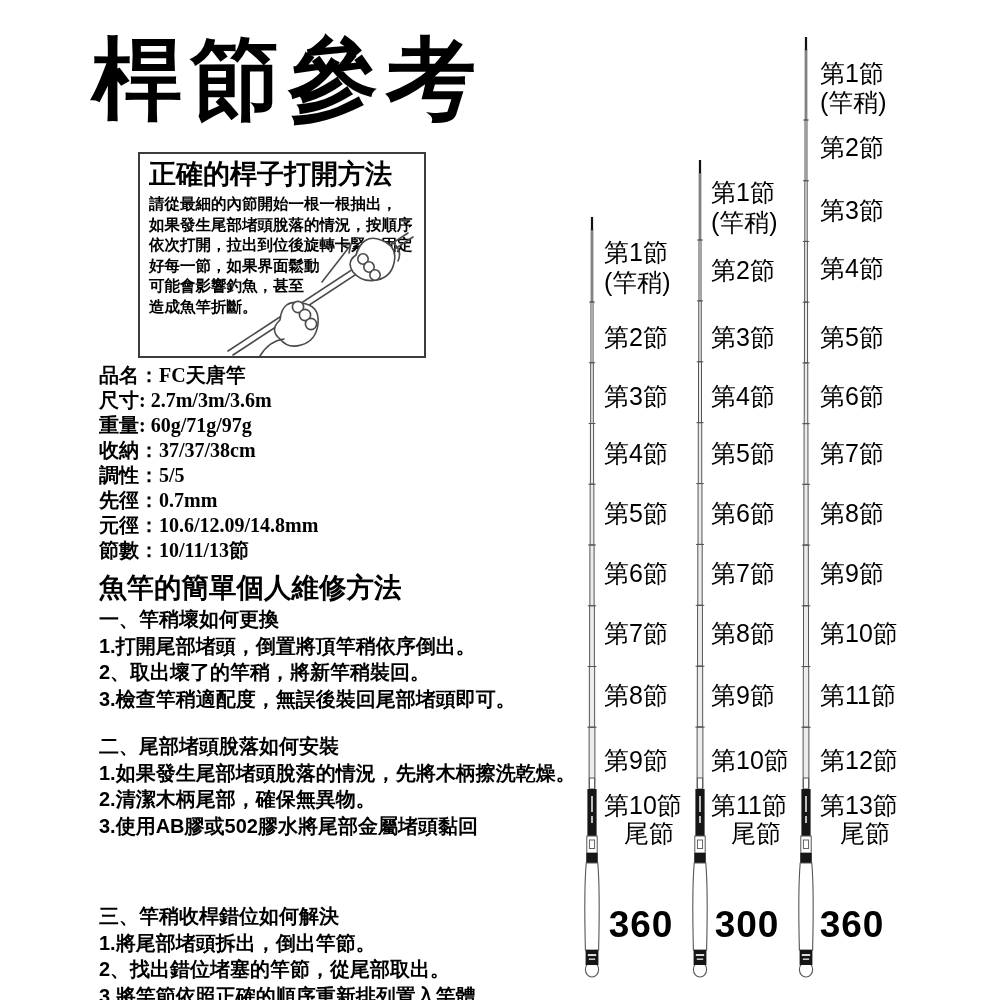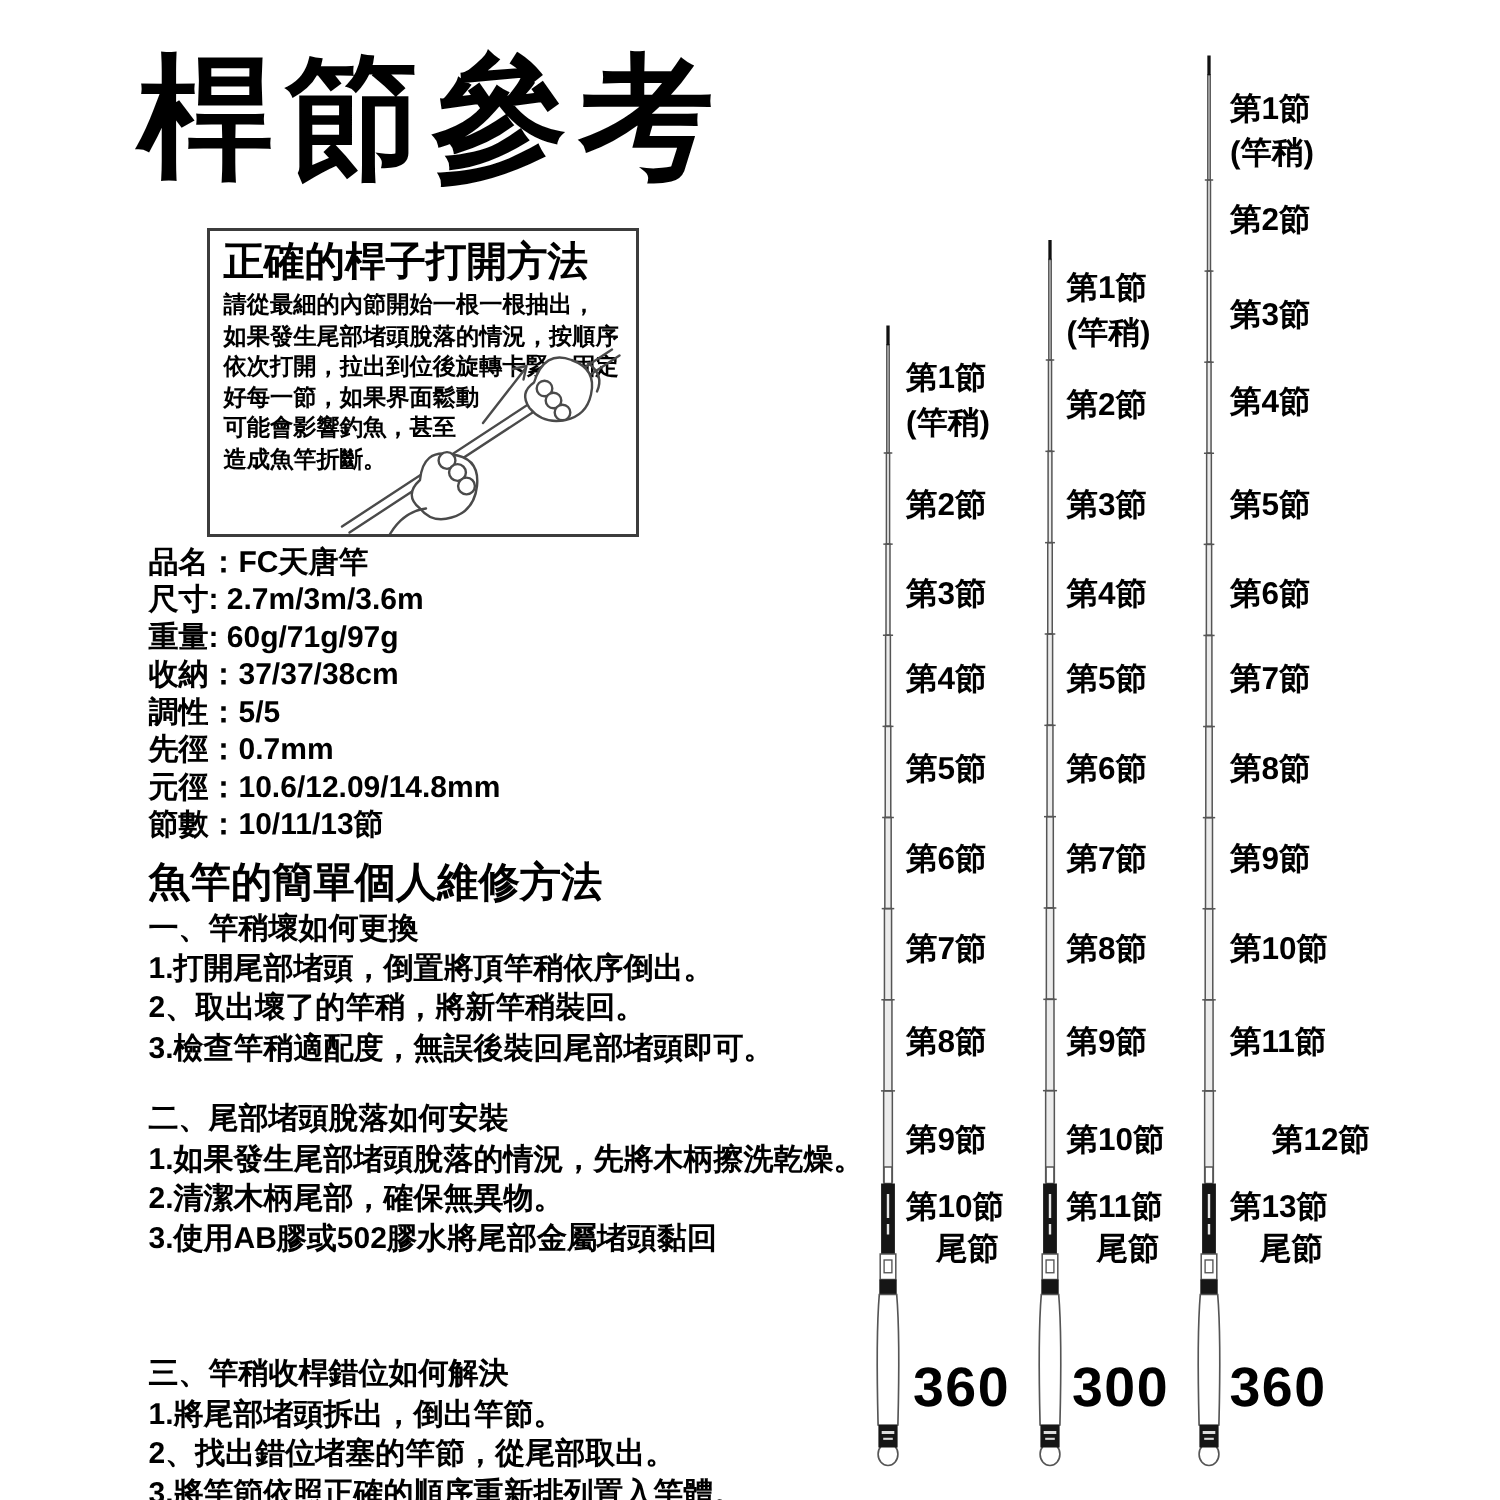--- a/index.html
+++ b/index.html
@@ -5,26 +5,26 @@
   html,body{margin:0;padding:0;background:#fff;}
   .canvas{position:relative;width:1000px;height:1000px;background:#ffffff;overflow:hidden;
           font-family:"Liberation Sans","DejaVu Sans",sans-serif;color:#000;}
   .abs{position:absolute;}
   .page-title{left:92px;top:34px;font-size:90px;font-weight:800;letter-spacing:8px;line-height:1;white-space:nowrap;}
   .howto-box{left:138px;top:152px;width:288px;height:206px;border:2px solid #3c3c3c;box-sizing:border-box;background:#fff;}
   .howto-title{position:absolute;left:9px;top:2px;font-size:27px;font-weight:700;white-space:nowrap;}
   .howto-lines{position:absolute;left:9px;top:40px;font-size:15.5px;font-weight:700;line-height:20.5px;white-space:nowrap;}
   .howto-line{height:20.5px;}
   .hand-art{position:absolute;right:0px;bottom:0px;}
-  .specs{left:99px;top:363px;font-size:20px;font-weight:700;line-height:25px;white-space:nowrap;}
+  .specs{left:99px;top:363px;font-size:20px;font-weight:700;line-height:25px;white-space:nowrap;font-family:Liberation Serif, serif;}
   .spec-line{height:25px;}
   .repair-title{left:99px;top:570px;font-size:27.5px;font-weight:700;white-space:nowrap;}
   .repair-sec{position:absolute;left:99px;font-size:20px;font-weight:700;line-height:26.5px;white-space:nowrap;}
   .repair-line{height:26.5px;}
-  .rod-label{position:absolute;transform:translateY(-50%);font-size:21px;font-weight:700;white-space:nowrap;line-height:1;}
+  .rod-label{position:absolute;transform:translateY(-50%);font-size:25px;font-weight:400;white-space:nowrap;line-height:1;}
   .rod-length{position:absolute;transform:translateX(-50%);font-size:37px;font-weight:600;letter-spacing:1px;line-height:1;}
   svg{display:block;}
 </style>
 </head>
 <body>
 
 <div class="canvas">
 
   <div class="abs page-title">桿節參考</div>
 
@@ -226,19 +226,19 @@
       <div class="rod-label abs" style="left: 820px; top: 147px;">第2節</div>
       <div class="rod-label abs" style="left: 820px; top: 210px;">第3節</div>
       <div class="rod-label abs" style="left: 820px; top: 268px;">第4節</div>
       <div class="rod-label abs" style="left: 820px; top: 337px;">第5節</div>
       <div class="rod-label abs" style="left: 820px; top: 396px;">第6節</div>
       <div class="rod-label abs" style="left: 820px; top: 453px;">第7節</div>
       <div class="rod-label abs" style="left: 820px; top: 513px;">第8節</div>
       <div class="rod-label abs" style="left: 820px; top: 573px;">第9節</div>
       <div class="rod-label abs" style="left: 820px; top: 633px;">第10節</div>
       <div class="rod-label abs" style="left: 820px; top: 695px;">第11節</div>
-      <div class="rod-label abs" style="left: 848px; top: 760px;">第12節</div>
+      <div class="rod-label abs" style="left: 820px; top: 760px;">第12節</div>
       <div class="rod-label abs" style="left: 820px; top: 805px;">第13節</div>
       <div class="rod-label abs" style="left: 840px; top: 833px;">尾節</div>
       <div class="rod-length abs" style="left: 852px; top: 906px;">360</div>
     </div>
 
 </div>
 
 </body></html>

